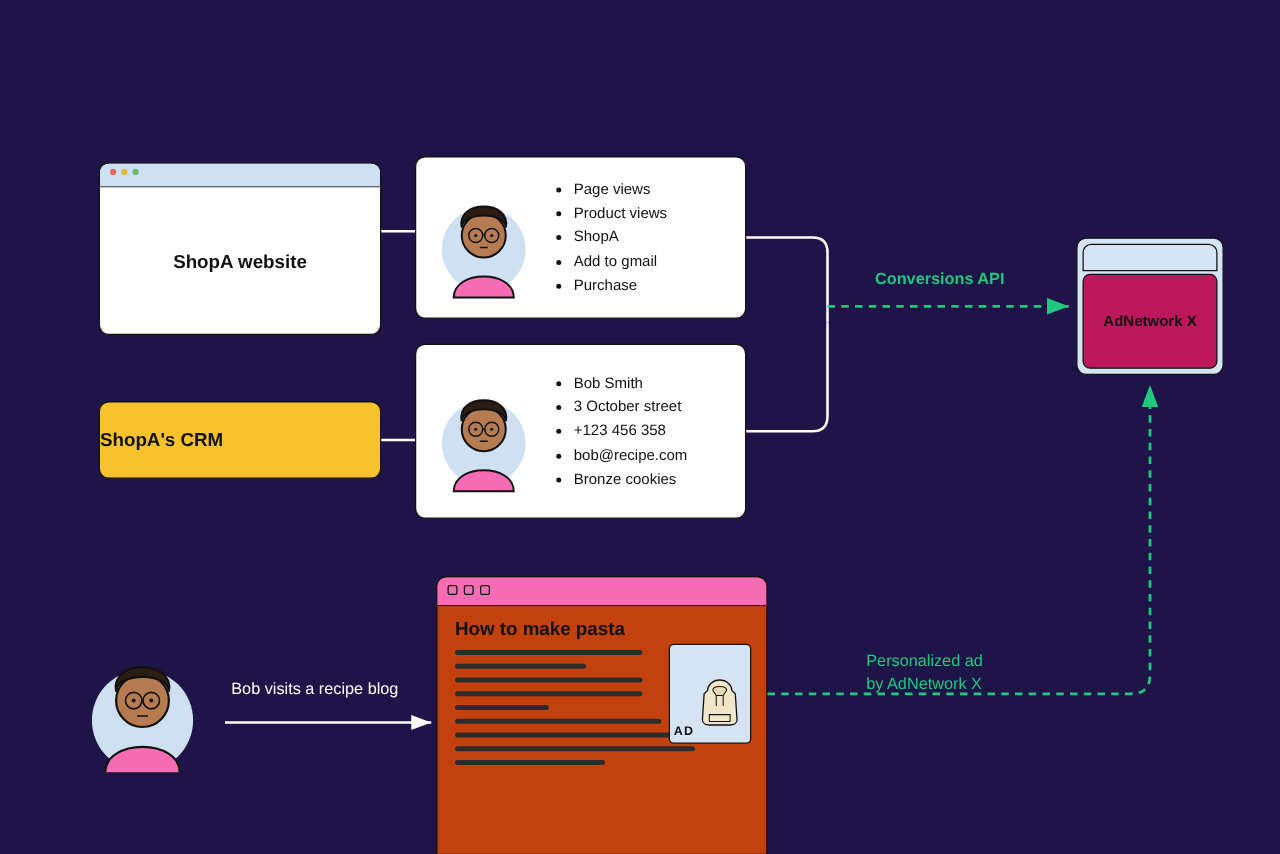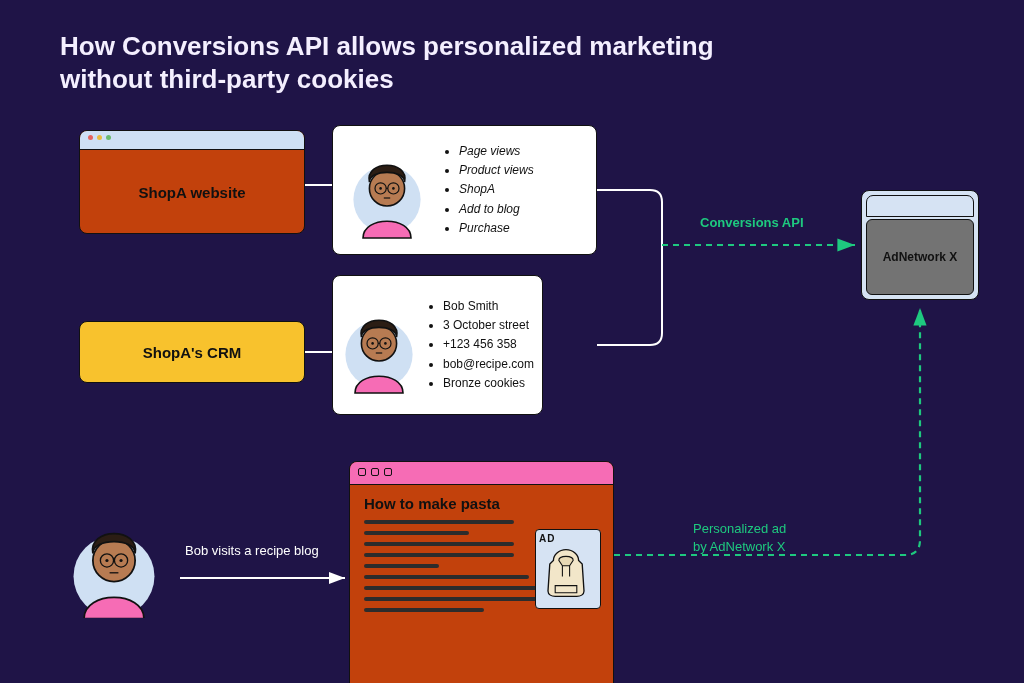--- a/index.html
+++ b/index.html
@@ -32,22 +32,22 @@
   
   .card {
     position: absolute;
     border-radius: 8px;
     box-sizing: border-box;
   }
 
   
   .browser-card {
     left: 79px; top: 130px;
-    width: 226px; height: 104px;
-    background: #c2410c;
+    width: 226px; height: 138px;
+    background: #ffffff;
     border: 1.5px solid #111;
   }
   .browser-card .titlebar {
     height: 18px;
     background: #cee0f4;
     border-bottom: 1px solid #111;
     border-radius: 7px 7px 0 0;
     position: relative;
   }
   .browser-card .dots {
@@ -72,37 +72,37 @@
   }
 
   
   .crm-card {
     left: 79px; top: 321px;
     width: 226px; height: 62px;
     background: #f8c22d;
     border: 1.5px solid #111;
     display: flex;
     align-items: center;
-    justify-content: center;
+    justify-content: flex-start;
     color: #111;
     font-weight: 600;
     font-size: 15px;
   }
 
   
   .data-card {
     background: #fff;
     border: 1.5px solid #111;
     color: #111;
     display: flex;
     align-items: stretch;
     padding: 6px 10px 6px 6px;
   }
-  .events-card { left: 332px; top: 125px; width: 265px; height: 130px; font-style: italic; }
-  .crm-data-card { left: 332px; top: 275px; width: 211px; height: 140px; }
+  .events-card { left: 332px; top: 125px; width: 265px; height: 130px; }
+  .crm-data-card { left: 332px; top: 275px; width: 265px; height: 140px; }
 
   .avatar-cell {
     width: 96px;
     display: flex;
     align-items: center;
     justify-content: center;
   }
   .list-cell {
     flex: 1;
     padding-left: 6px;
@@ -136,21 +136,21 @@
     border-radius: 7px 7px 0 0;
     background: #d6e3f3;
     margin: 4px 4px 2px 4px;
     border: 1.5px solid #111;
   }
   .adnet-body {
     flex: 1;
     margin: 0 4px 4px 4px;
     border: 1.5px solid #111;
     border-radius: 6px;
-    background: #737373;
+    background: #be185d;
     display: flex;
     align-items: center;
     justify-content: center;
     color: #111;
     font-weight: 600;
     font-size: 12px;
   }
 
   
   .bob-wrap {
@@ -199,29 +199,29 @@
     height: 4px;
     background: #2c2c2c;
     border-radius: 2px;
     margin-bottom: 7px;
   }
   .blog-lines .line.short { width: 55%; }
   .blog-lines .line.full { width: 100%; }
   .blog-ad {
     position: absolute;
     right: 12px;
-    top: 44px;
+    top: 30px;
     width: 66px;
     height: 80px;
     background: #d6e3f3;
     border: 1px solid #111;
     border-radius: 4px;
     display: flex;
-    flex-direction: column;
-    align-items: flex-start;
+    flex-direction: row;
+    align-items: flex-end;
     padding: 3px;
     box-sizing: border-box;
   }
   .blog-ad .ad-label {
     font-size: 10px;
     font-weight: 700;
     color: #111;
     letter-spacing: 1px;
   }
 
@@ -241,24 +241,20 @@
     left: 0; top: 0;
     width: 1024px; height: 683px;
     pointer-events: none;
   }
 </style>
 </head>
 <body>
 
 <div class="stage">
 
-  <div class="title">
-    <span>How Conversions API allows personalized marketing</span>
-    <span>without third-party cookies</span>
-  </div>
 
   <div class="card browser-card">
     <div class="titlebar">
       <div class="dots">
         <span></span>
           <span></span>
           <span></span>
       </div>
     </div>
     <div class="center-text">ShopA website</div>
@@ -281,21 +277,21 @@
         <circle cx="42" cy="58" r="1.6" fill="#111"></circle>
         <circle cx="58" cy="58" r="1.6" fill="#111"></circle>
         <path d="M46 70 Q50 70 54 70" stroke="#111" stroke-width="1.5" fill="none"></path>
       </svg>
     </div>
     <div class="list-cell">
       <ul class="data-list">
         <li>Page views</li>
         <li>Product views</li>
         <li>ShopA</li>
-        <li>Add to blog</li>
+        <li>Add to gmail</li>
         <li>Purchase</li>
       </ul>
     </div>
   </div>
 
   <div class="card data-card crm-data-card">
     <div class="avatar-cell">
       <svg class="avatar-svg small" viewBox="0 0 100 120">
         <circle cx="50" cy="72" r="42" fill="#cfe0f3"></circle>
         <path d="M20 120 C20 92 80 92 80 120 Z" fill="#f66cb5" stroke="#111" stroke-width="2"></path>

